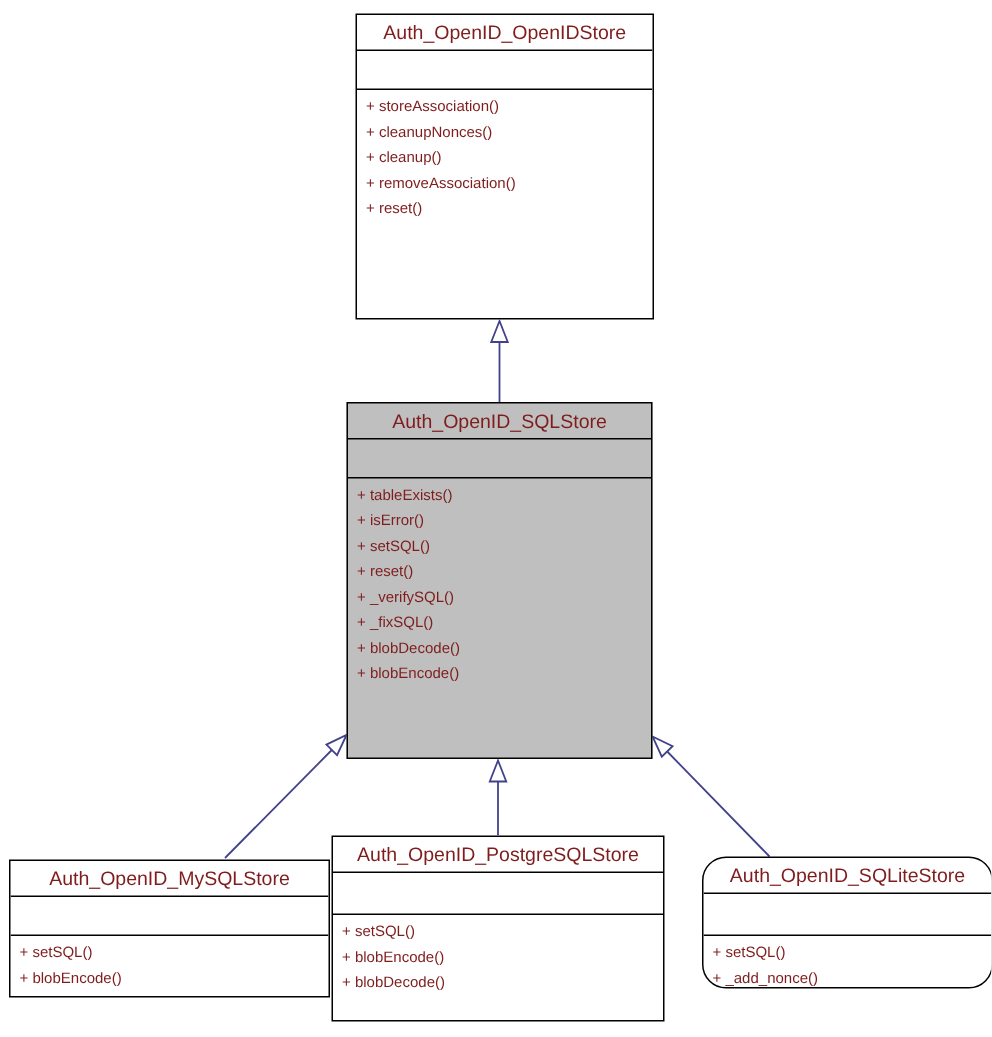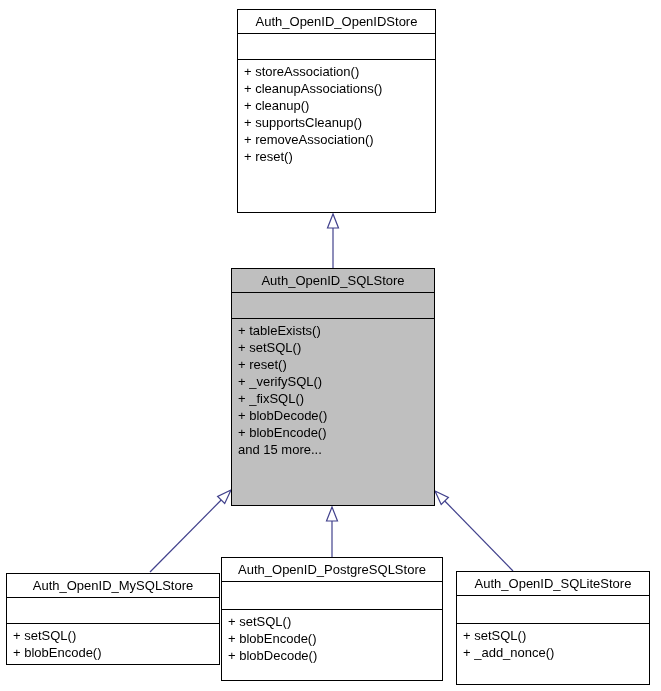--- a/index.html
+++ b/index.html
@@ -2,21 +2,21 @@
 <html><head>
 <meta charset="utf-8">
 <style>
   html, body { margin: 0; padding: 0; background: #ffffff; }
   .canvas {
     position: relative;
     width: 661px;
     height: 691px;
     background: #ffffff;
     font-family: "Liberation Sans", sans-serif;
-    color: #000000;
+    color: #7f1d1d;
     overflow: hidden;
   }
   .edges {
     position: absolute;
     left: 0; top: 0;
     width: 661px; height: 691px;
   }
   .class-box {
     position: absolute;
     box-sizing: border-box;
@@ -32,21 +32,21 @@
     border-bottom: 1px solid #000000;
     font-size: 13px;
     white-space: nowrap;
     overflow: hidden;
   }
   .box-attrs {
     border-bottom: 1px solid #000000;
   }
   .box-methods {
     padding: 3px 6px;
-    font-size: 13px;
+    font-size: 10px;
     line-height: 17px;
     white-space: nowrap;
   }
   .arrow-line { fill: none; stroke-width: 1.2; }
   .arrow-head { fill: #ffffff; stroke-width: 1.2; }
 </style>
 </head>
 <body>
 
 <div class="canvas">
@@ -68,40 +68,39 @@
       <line class="arrow-line arrow-stroke" x1="513" y1="571" x2="444.8" y2="501" stroke="#41418c"></line>
       <polygon class="arrow-head arrow-stroke" points="435,491 448.4,497.5 441.2,504.5" stroke="#41418c"></polygon>
     </g>
   </svg>
 
   <div class="class-box" style="left:237px; top:9px; width:199px; height:204px;">
     <div class="box-title" style="height:23px;">Auth_OpenID_OpenIDStore</div>
     <div class="box-attrs" style="height:25px;"></div>
     <div class="box-methods">
       <div>+ storeAssociation()</div>
-      <div>+ cleanupAssociations()</div>
+      <div>+ cleanupNonces()</div>
       <div>+ cleanup()</div>
-      <div>+ supportsCleanup()</div>
       <div>+ removeAssociation()</div>
       <div>+ reset()</div>
     </div>
   </div>
 
   <div class="class-box highlight" style="left: 231px; top: 268px; width: 204px; height: 238px; background: rgb(191, 191, 191);">
     <div class="box-title" style="height:23px;">Auth_OpenID_SQLStore</div>
     <div class="box-attrs" style="height:25px;"></div>
     <div class="box-methods">
       <div>+ tableExists()</div>
+      <div>+ isError()</div>
       <div>+ setSQL()</div>
       <div>+ reset()</div>
       <div>+ _verifySQL()</div>
       <div>+ _fixSQL()</div>
       <div>+ blobDecode()</div>
       <div>+ blobEncode()</div>
-      <div>and 15 more...</div>
     </div>
   </div>
 
   <div class="class-box" style="left:6px; top:573px; width:214px; height:92px;">
     <div class="box-title" style="height:23px;">Auth_OpenID_MySQLStore</div>
     <div class="box-attrs" style="height:25px;"></div>
     <div class="box-methods">
       <div>+ setSQL()</div>
       <div>+ blobEncode()</div>
     </div>
@@ -110,21 +109,21 @@
   <div class="class-box" style="left:221px; top:557px; width:222px; height:124px;">
     <div class="box-title" style="height:23px;">Auth_OpenID_PostgreSQLStore</div>
     <div class="box-attrs" style="height:27px;"></div>
     <div class="box-methods">
       <div>+ setSQL()</div>
       <div>+ blobEncode()</div>
       <div>+ blobDecode()</div>
     </div>
   </div>
 
-  <div class="class-box" style="left:456px; top:571px; width:194px; height:114px;">
+  <div class="class-box" style="left:468px; top:571px; width:194px; height:88px;border-radius:16px;">
     <div class="box-title" style="height:23px;">Auth_OpenID_SQLiteStore</div>
     <div class="box-attrs" style="height:27px;"></div>
     <div class="box-methods">
       <div>+ setSQL()</div>
       <div>+ _add_nonce()</div>
     </div>
   </div>
 
 </div>
 

